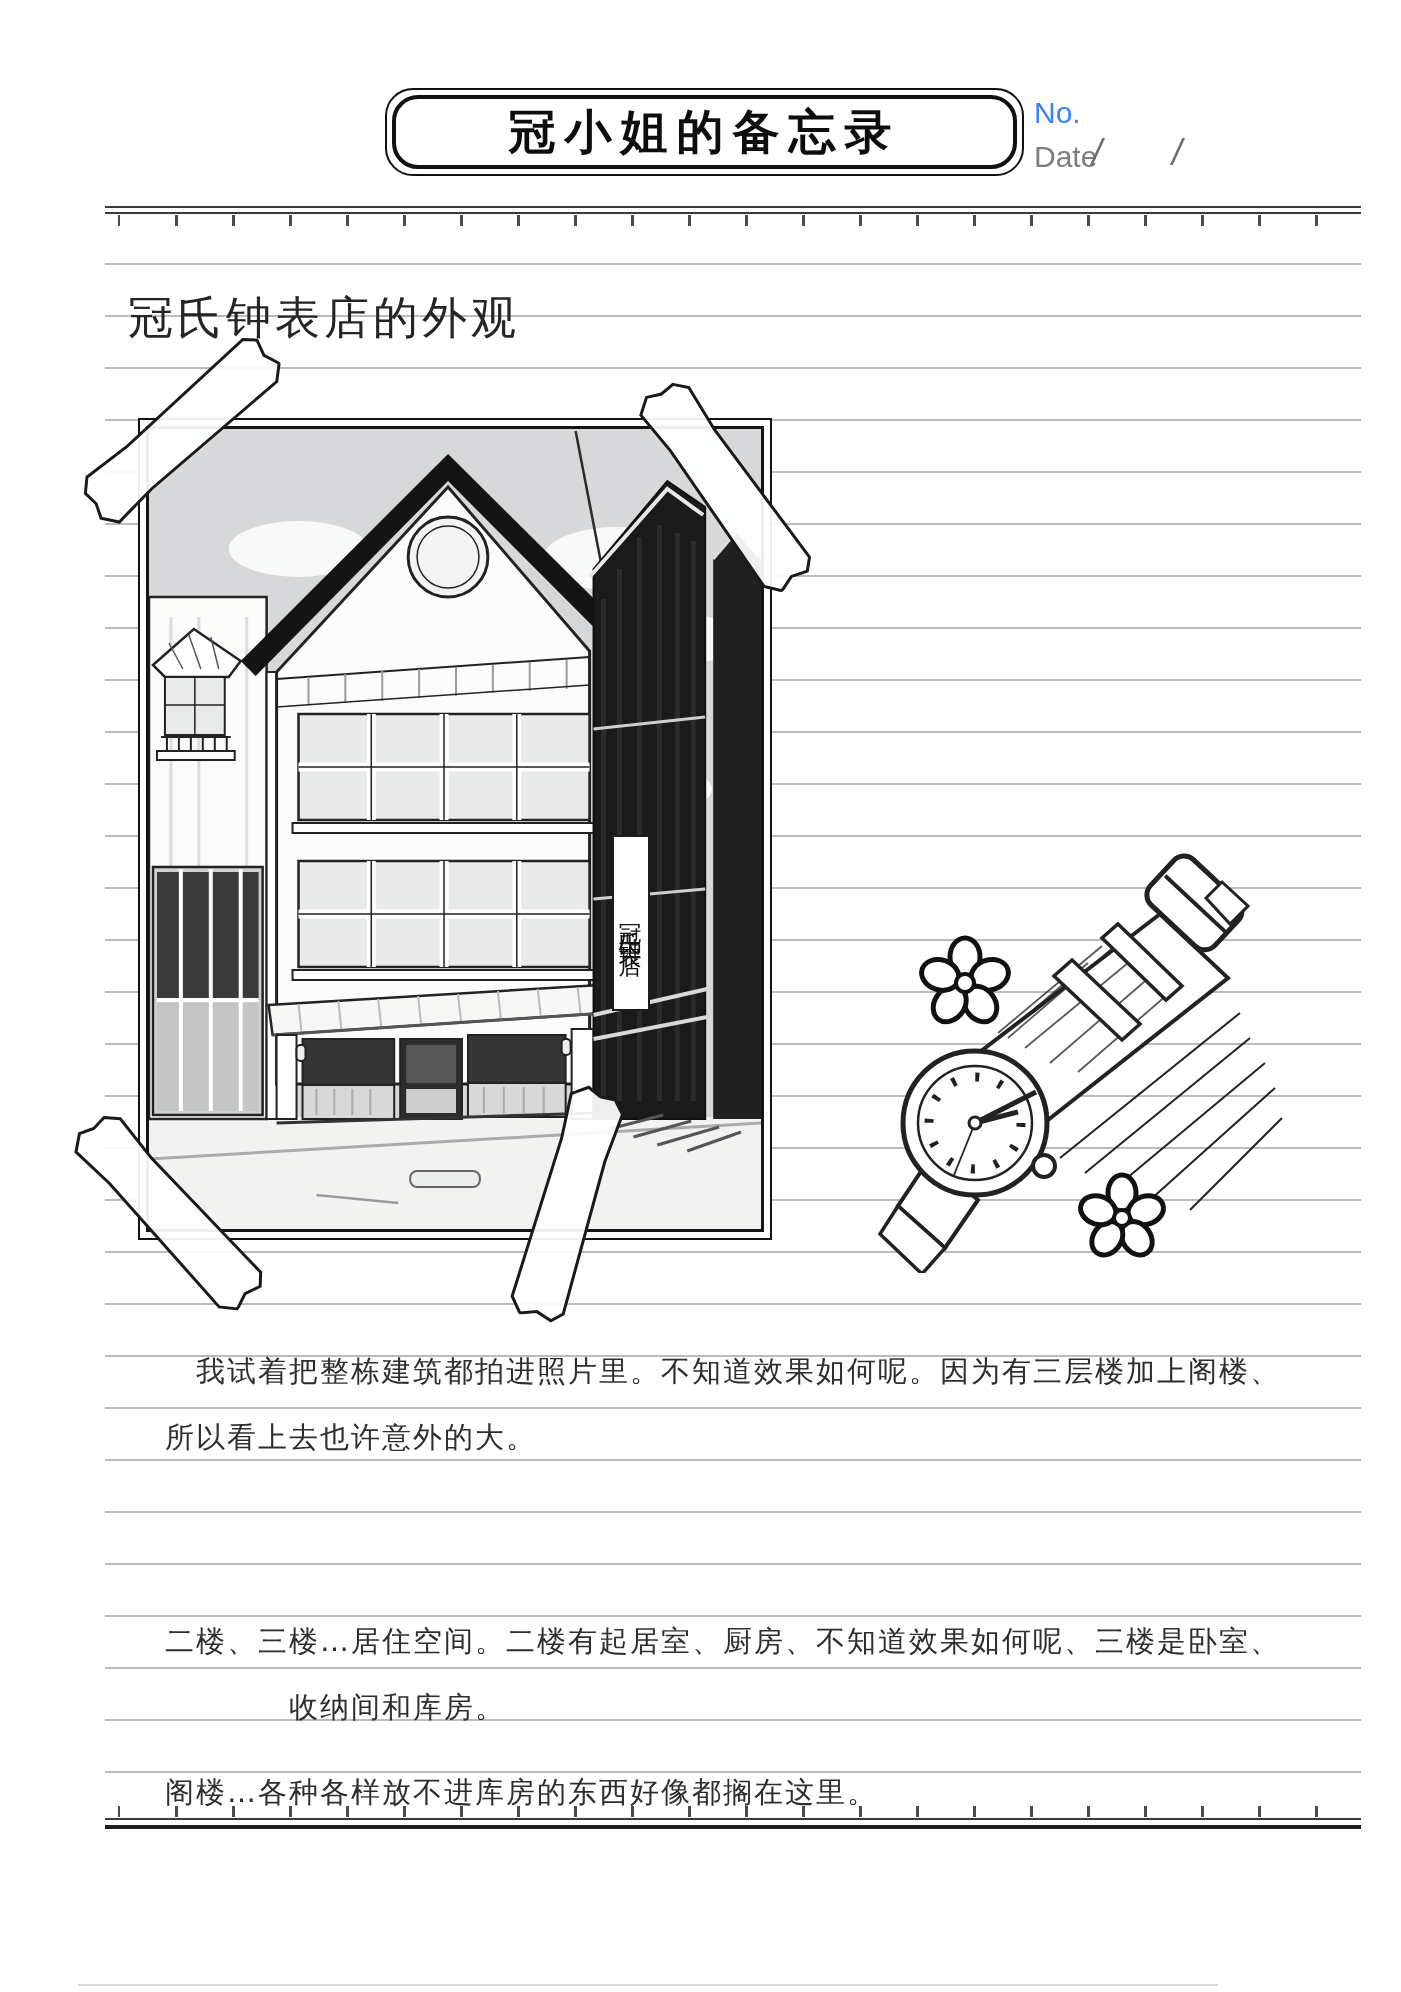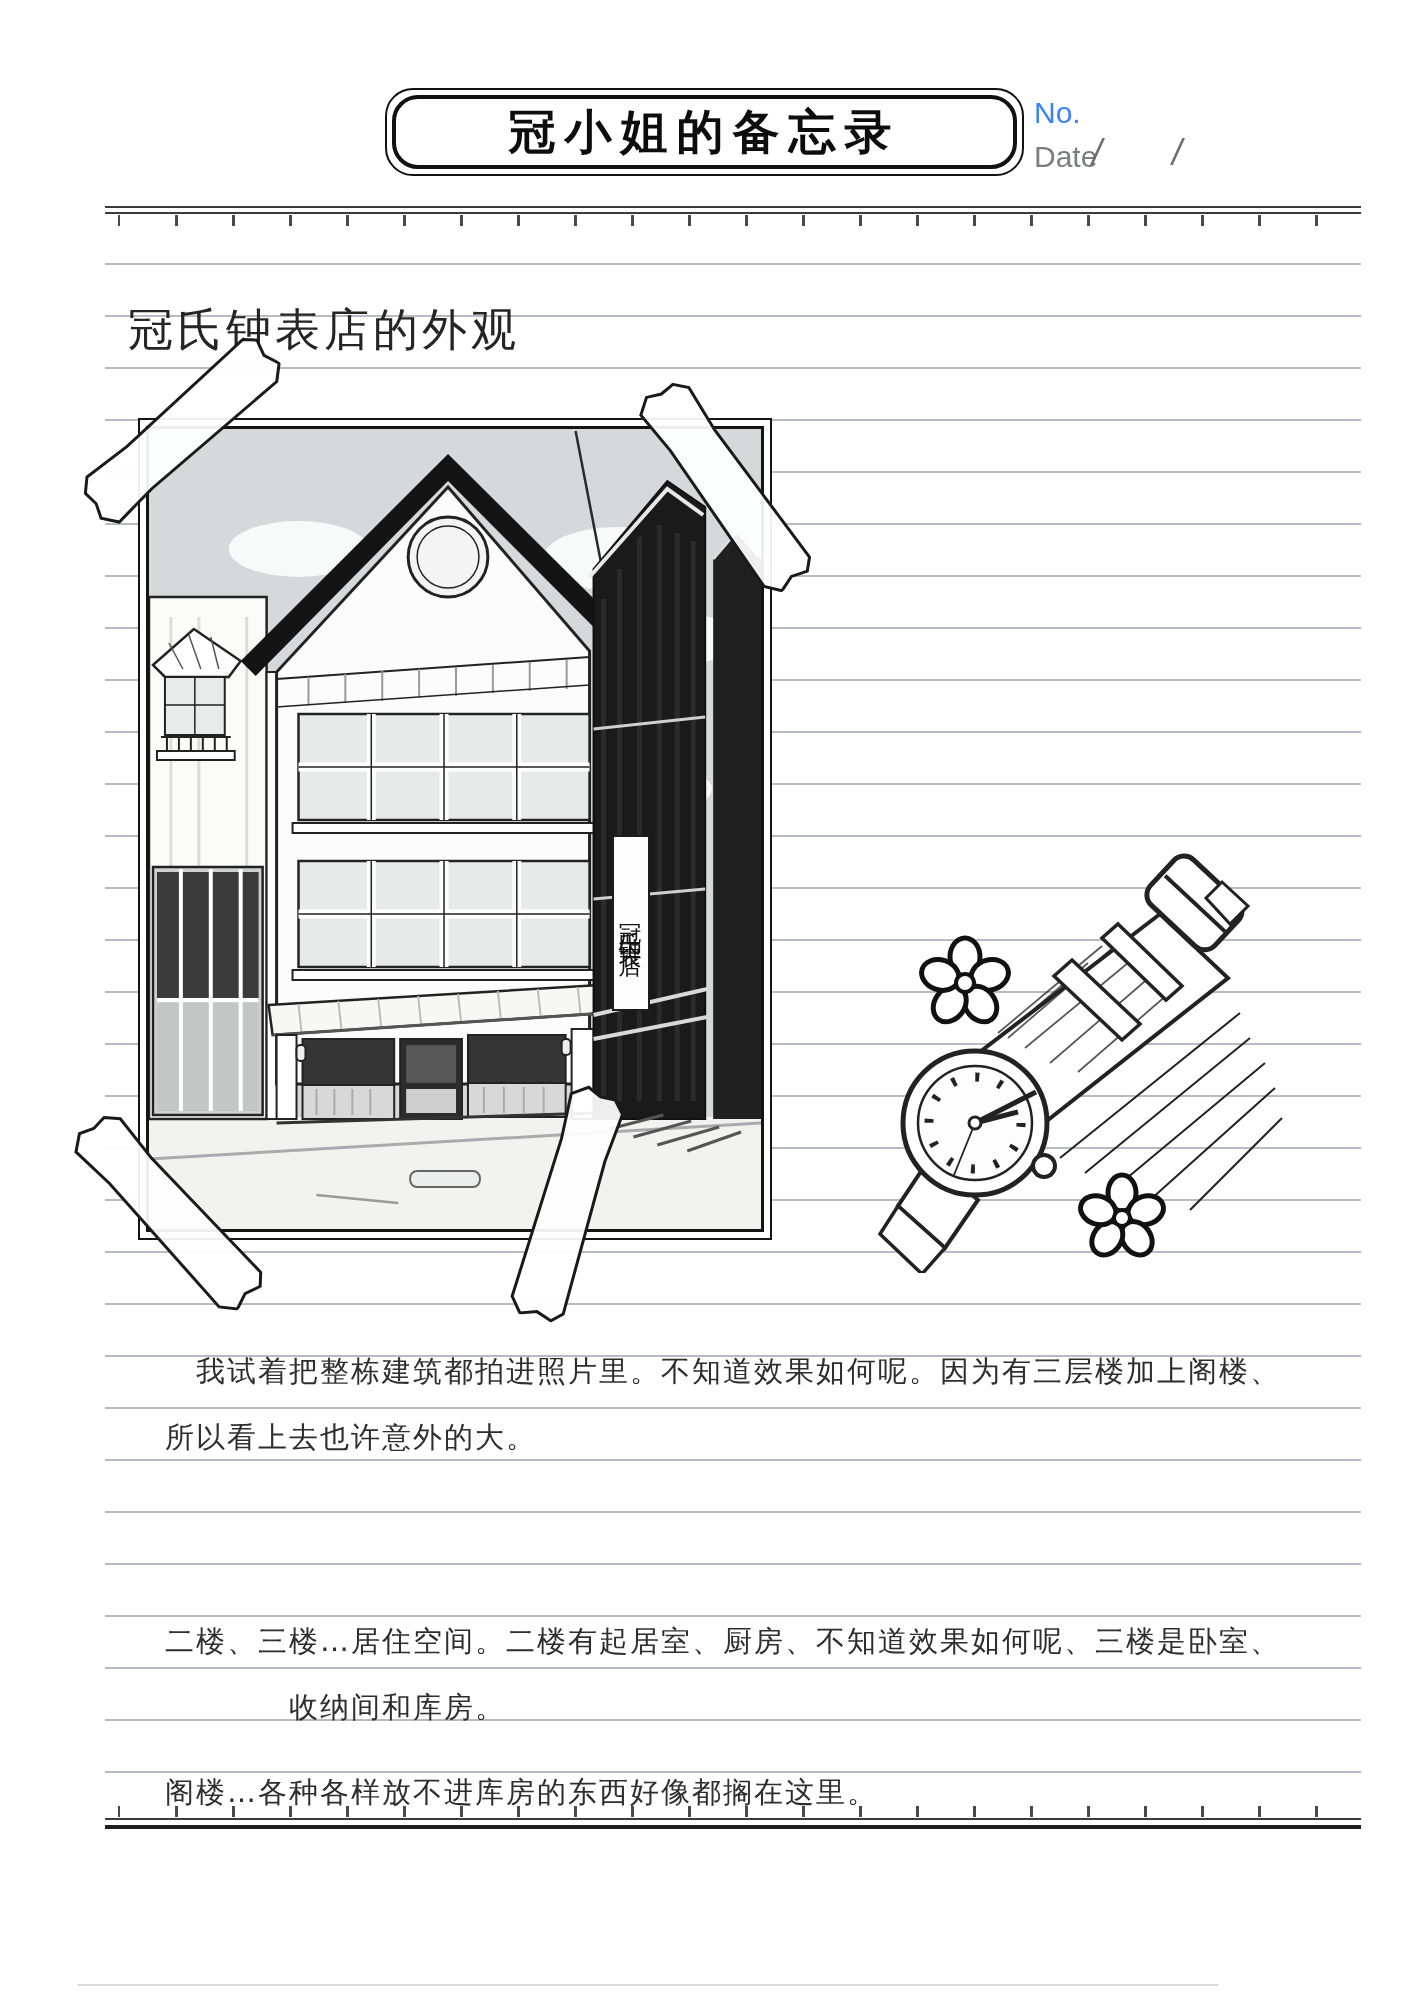--- a/index.html
+++ b/index.html
@@ -24,21 +24,21 @@
   .ticks{position:absolute;left:118px;width:1232px;height:11px;
          background:repeating-linear-gradient(90deg,#4a4a4a 0 2.5px,transparent 2.5px 57px);}
   .ticks-down{top:215px;} .ticks-up{top:1806px;}
   .bottom-rule{position:absolute;left:105px;width:1256px;top:1818px;height:5px;
                border-top:2px solid #3a3a3a;border-bottom:4px solid #1e1e1e;}
   .page-edge-line{position:absolute;left:78px;top:1984px;width:1140px;height:2px;background:#d8dadb;}
   
   .rules{position:absolute;left:105px;width:1256px;top:213px;height:1560px;
          background:repeating-linear-gradient(to bottom,transparent 0 50px,#b9bcbe 50px 52px);}
   
-  .note-heading{position:absolute;left:128px;top:300px;font-size:45px;color:#252525;
+  .note-heading{position:absolute;left:128px;top:288px;font-size:45px;color:#252525;
                 letter-spacing:4px;white-space:nowrap;font-family:Liberation Serif, serif;}
   
   .photo{position:absolute;left:138px;top:418px;width:634px;height:822px;background:#fff;
          border:2.5px solid #141414;box-sizing:border-box;z-index:2;}
   .photo-inner{position:absolute;inset:6px;border:3px solid #141414;}
   .photo-inner svg{position:absolute;inset:0;width:100%;height:100%;}
   .signboard{position:absolute;left:472px;top:415px;width:38px;height:176px;background:#fdfdfd;
              border:2.5px solid #1c1c1c;box-sizing:border-box;z-index:3;
              writing-mode:vertical-rl;text-orientation:upright;font-size:23px;letter-spacing:7px;
              display:flex;align-items:center;justify-content:center;color:#111;}

